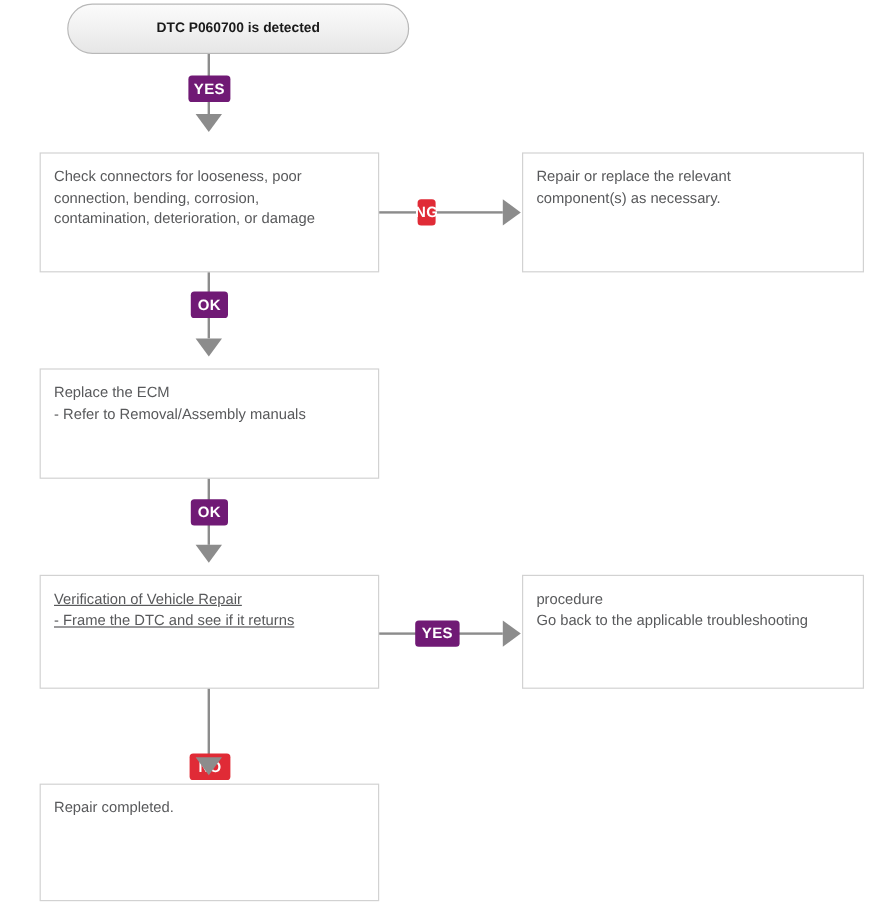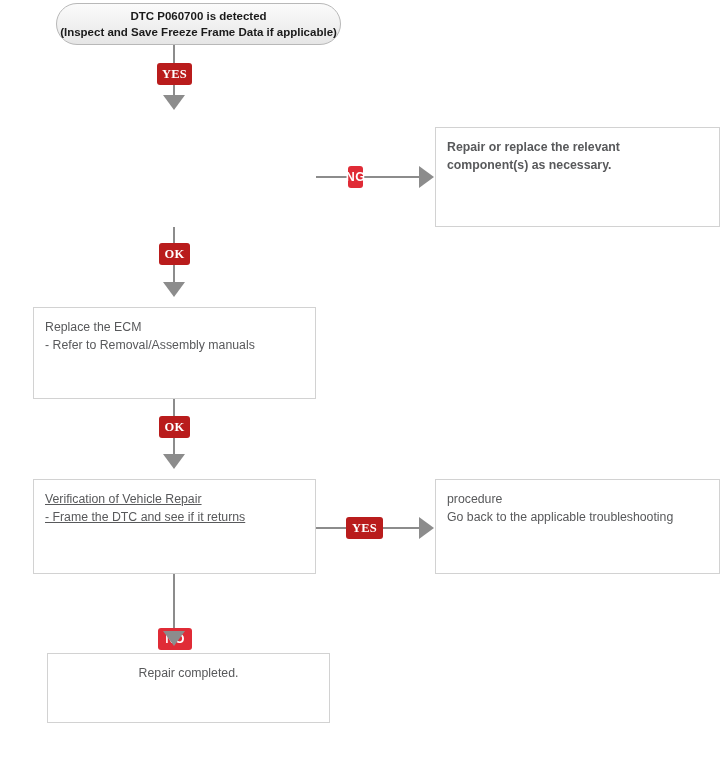--- a/index.html
+++ b/index.html
@@ -91,43 +91,47 @@
     display: flex;
     align-items: center;
     justify-content: center;
     color: #ffffff;
     font-weight: bold;
     font-size: 12.5px;
     letter-spacing: 0.3px;
     border-radius: 3px;
     height: 22px;
   }
-  .badge-green { background: #b91c1c; font-family: Liberation Serif, serif; }
+  .badge-green { background: #701a75; }
   .badge-red   { background: #e02b36; }
 </style>
 </head>
 <body>
 
 <div id="flowchart">
 
   <div class="terminator" style="left:56px; top:3px; width:285px; height:42px;">
     <span class="tline">DTC P060700 is detected</span>
-    <span class="tline">(Inspect and Save Freeze Frame Data if applicable)</span>
   </div>
 
   <div class="vline" style="left:173px; top:45px; height:50px;"></div>
   <div class="badge badge-green" style="left:157px; top:63px; width:35px;">YES</div>
   <div class="arrow-down" style="left:163px; top:95px;"></div>
 
+  <div class="pbox" style="left:33px; top:127px; width:283px; height:100px;">
+    <span class="pline">Check connectors for looseness, poor</span>
+    <span class="pline">connection, bending, corrosion,</span>
+    <span class="pline">contamination, deterioration, or damage</span>
+  </div>
 
   <div class="hline" style="left:316px; top:176px; width:103px;"></div>
   <div class="badge badge-red" style="left:348px; top:166px; width:15px;">NG</div>
   <div class="arrow-right" style="left:419px; top:166px;"></div>
 
-  <div class="pbox" style="left:435px; top:127px; width:285px; height:100px;font-weight:bold;">
+  <div class="pbox" style="left:435px; top:127px; width:285px; height:100px;">
     <span class="pline">Repair or replace the relevant</span>
     <span class="pline">component(s) as necessary.</span>
   </div>
 
   <div class="vline" style="left:173px; top:227px; height:55px;"></div>
   <div class="badge badge-green" style="left:159px; top:243px; width:31px;">OK</div>
   <div class="arrow-down" style="left:163px; top:282px;"></div>
 
   <div class="pbox" style="left:33px; top:307px; width:283px; height:92px;">
     <span class="pline">Replace the ECM</span>
@@ -149,17 +153,17 @@
 
   <div class="pbox" style="left:435px; top:479px; width:285px; height:95px;">
     <span class="pline">procedure</span>
     <span class="pline">Go back to the applicable troubleshooting</span>
   </div>
 
   <div class="vline" style="left:173px; top:574px; height:57px;"></div>
   <div class="badge badge-red" style="left:158px; top:628px; width:34px;">NO</div>
   <div class="arrow-down" style="left:163px; top:631px;"></div>
 
-  <div class="pbox" style="left:47px; top:653px; width:283px; height:70px;text-align:center;">
+  <div class="pbox" style="left:33px; top:653px; width:283px; height:98px;">
     <span class="pline">Repair completed.</span>
   </div>
 
 </div>
 
 </body></html>

